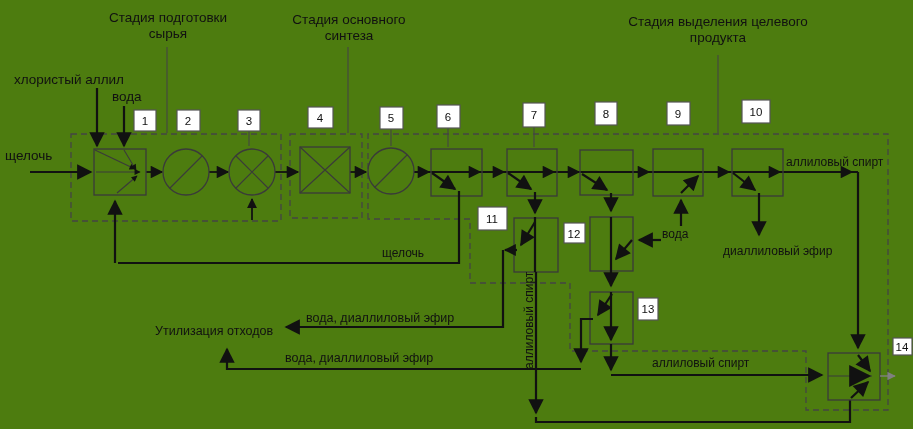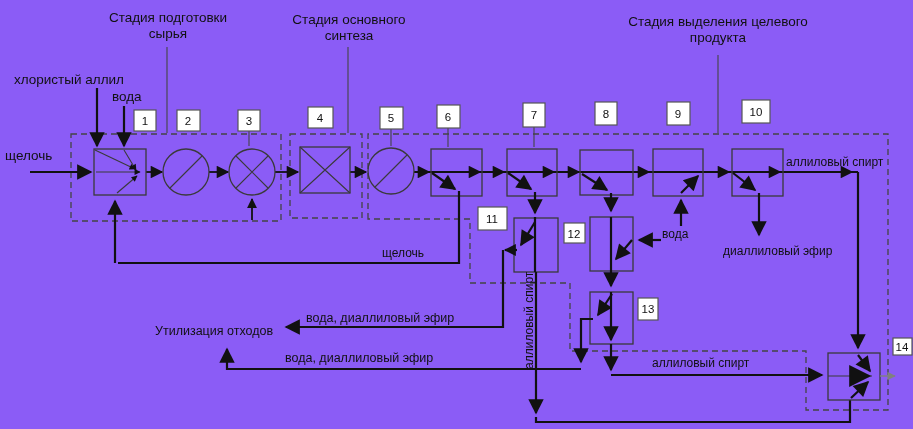--- a/index.html
+++ b/index.html
@@ -1,16 +1,16 @@
 <!DOCTYPE html>
 <html><head>
 <meta charset="utf-8">
 <style>
   html,body{margin:0;padding:0;background:#fff;}
-  .canvas{position:relative;width:913px;height:429px;background:#8b5cf6;overflow:hidden;
+  .canvas{position:relative;width:913px;height:429px;background:#4d7c0f;overflow:hidden;
           font-family:"Liberation Sans", sans-serif;}
   svg{display:block}
   text{fill:#111;font-family:"Liberation Sans", sans-serif;}
   .t13{font-size:13.5px;}
   .t12{font-size:12.5px;}
   .t11{font-size:12px;}
   .badge{font-size:11.5px;}
   .shape{stroke:#3a3a3a;stroke-width:1.3;fill:none;}
   .shapethin{stroke:#3a3a3a;stroke-width:1.1;fill:none;}
   .flow{stroke:#111;stroke-width:1.8;fill:none;}

